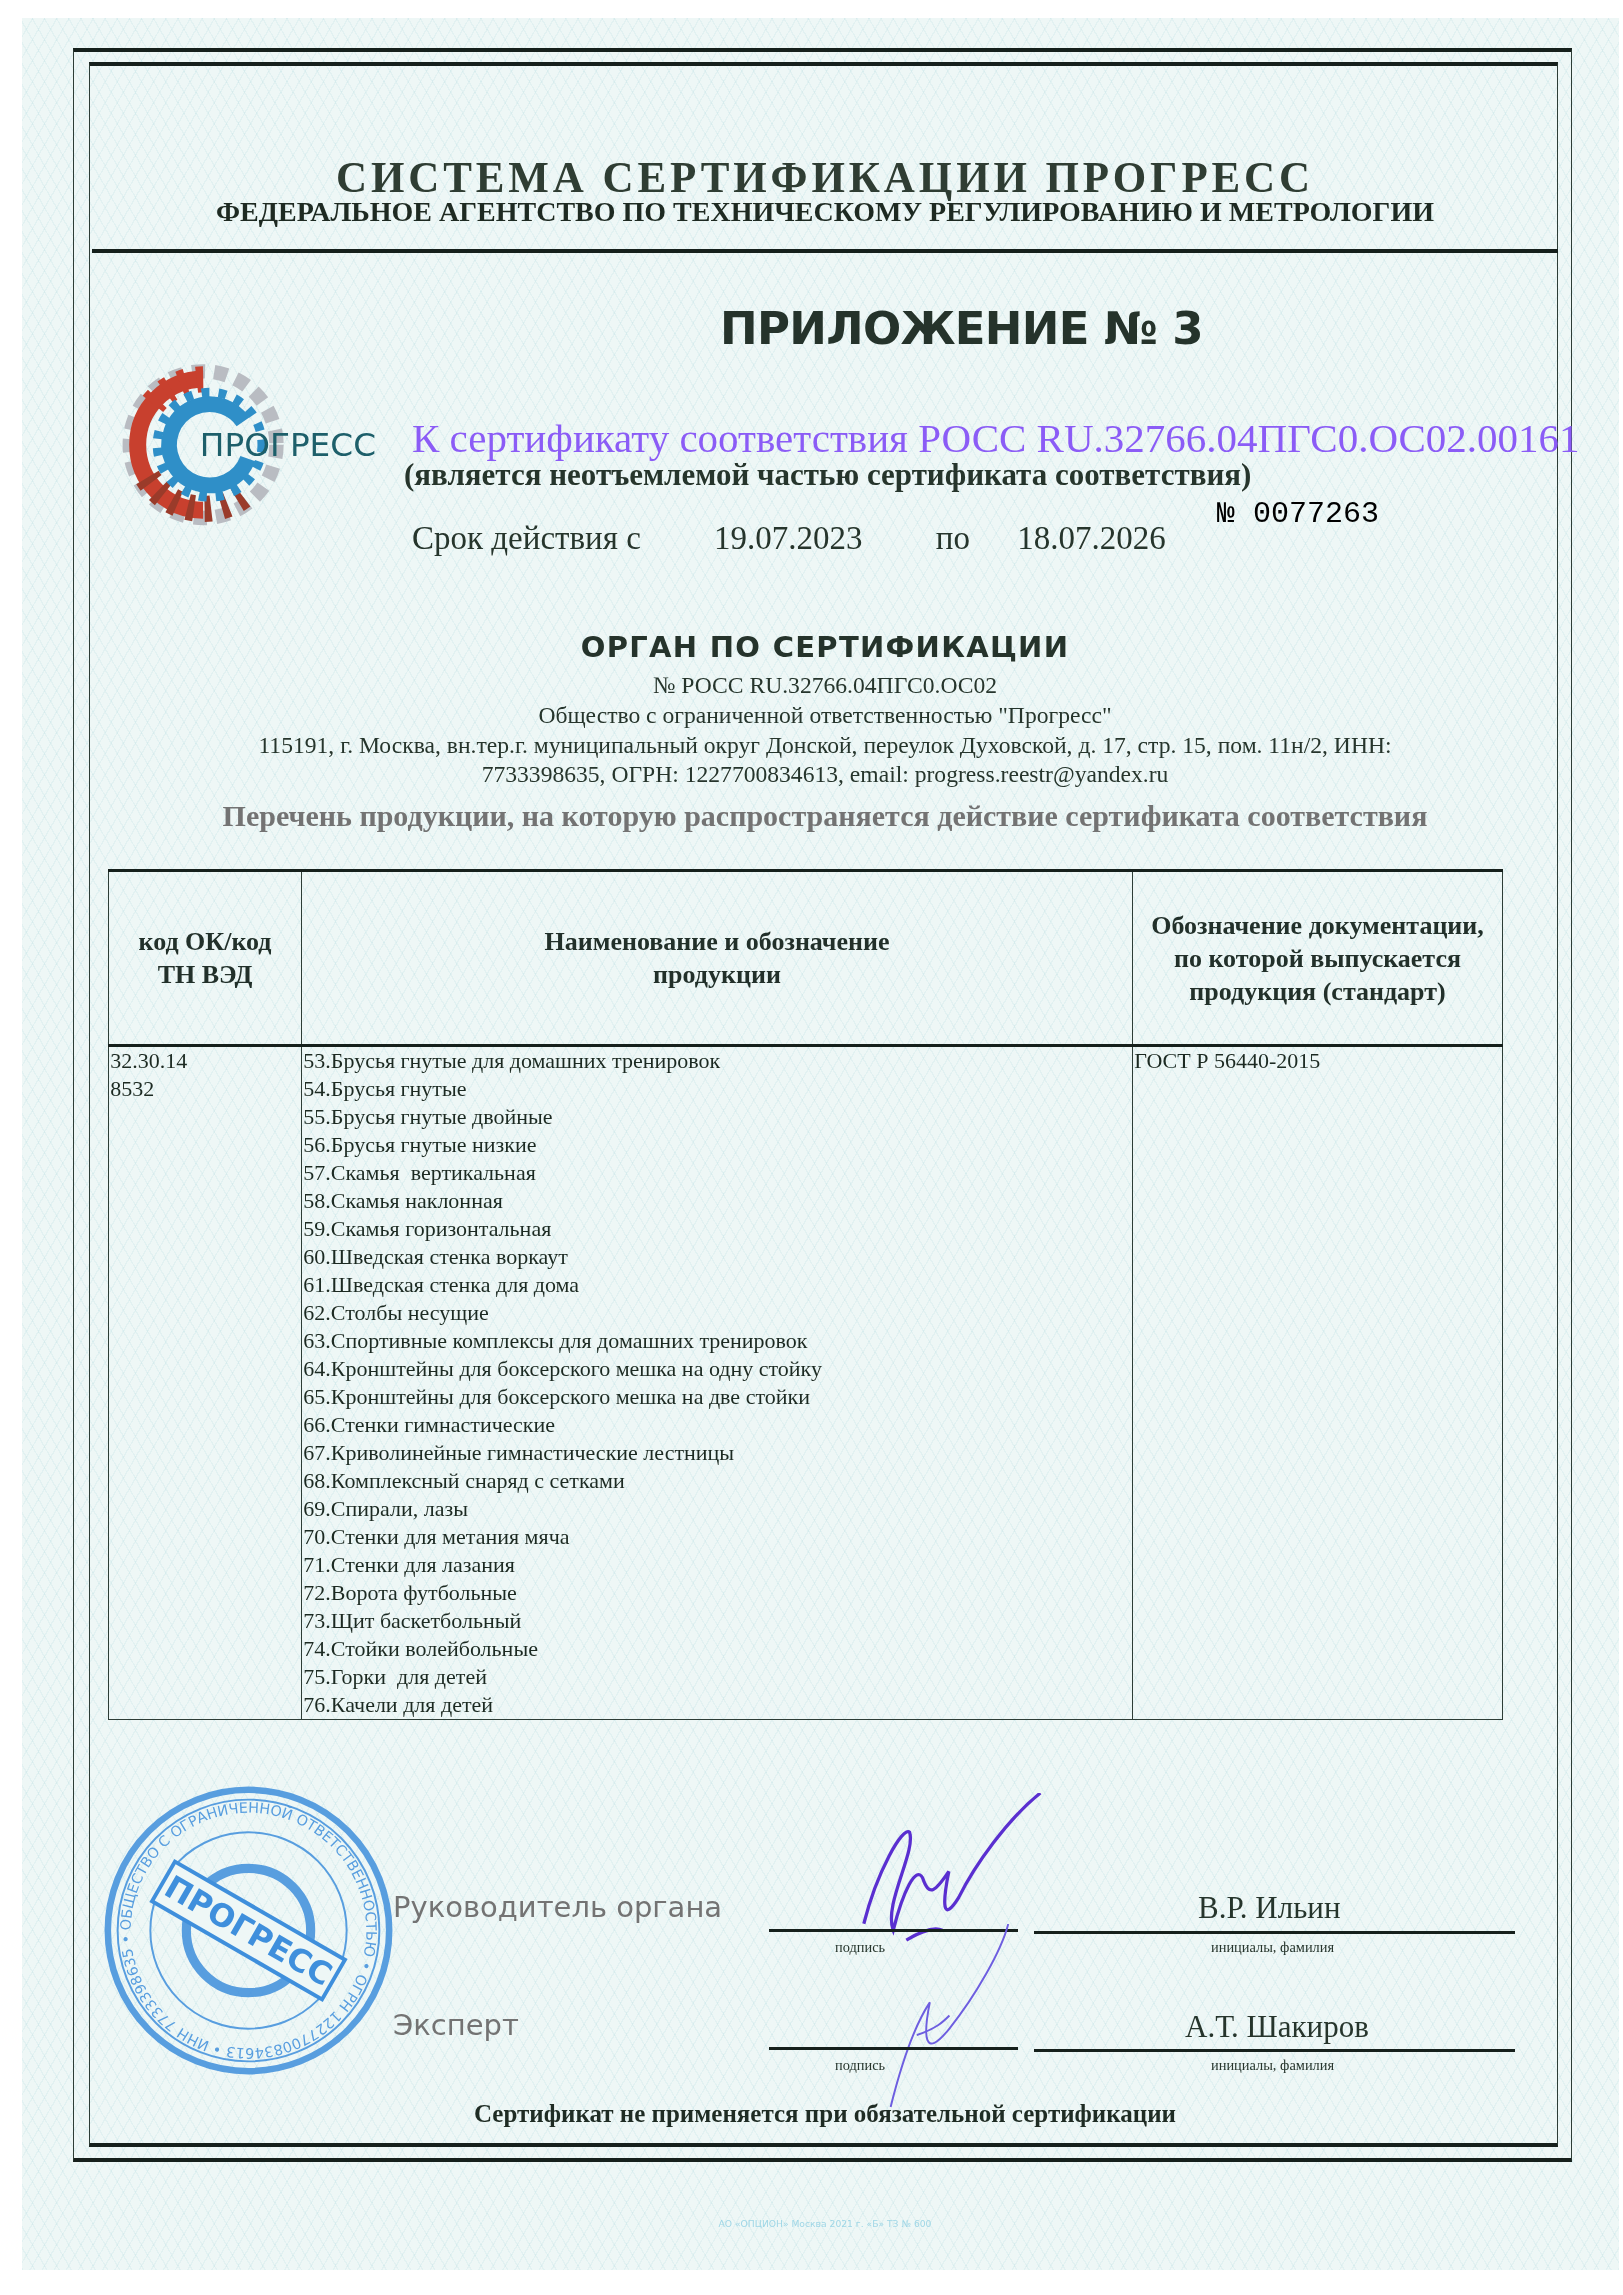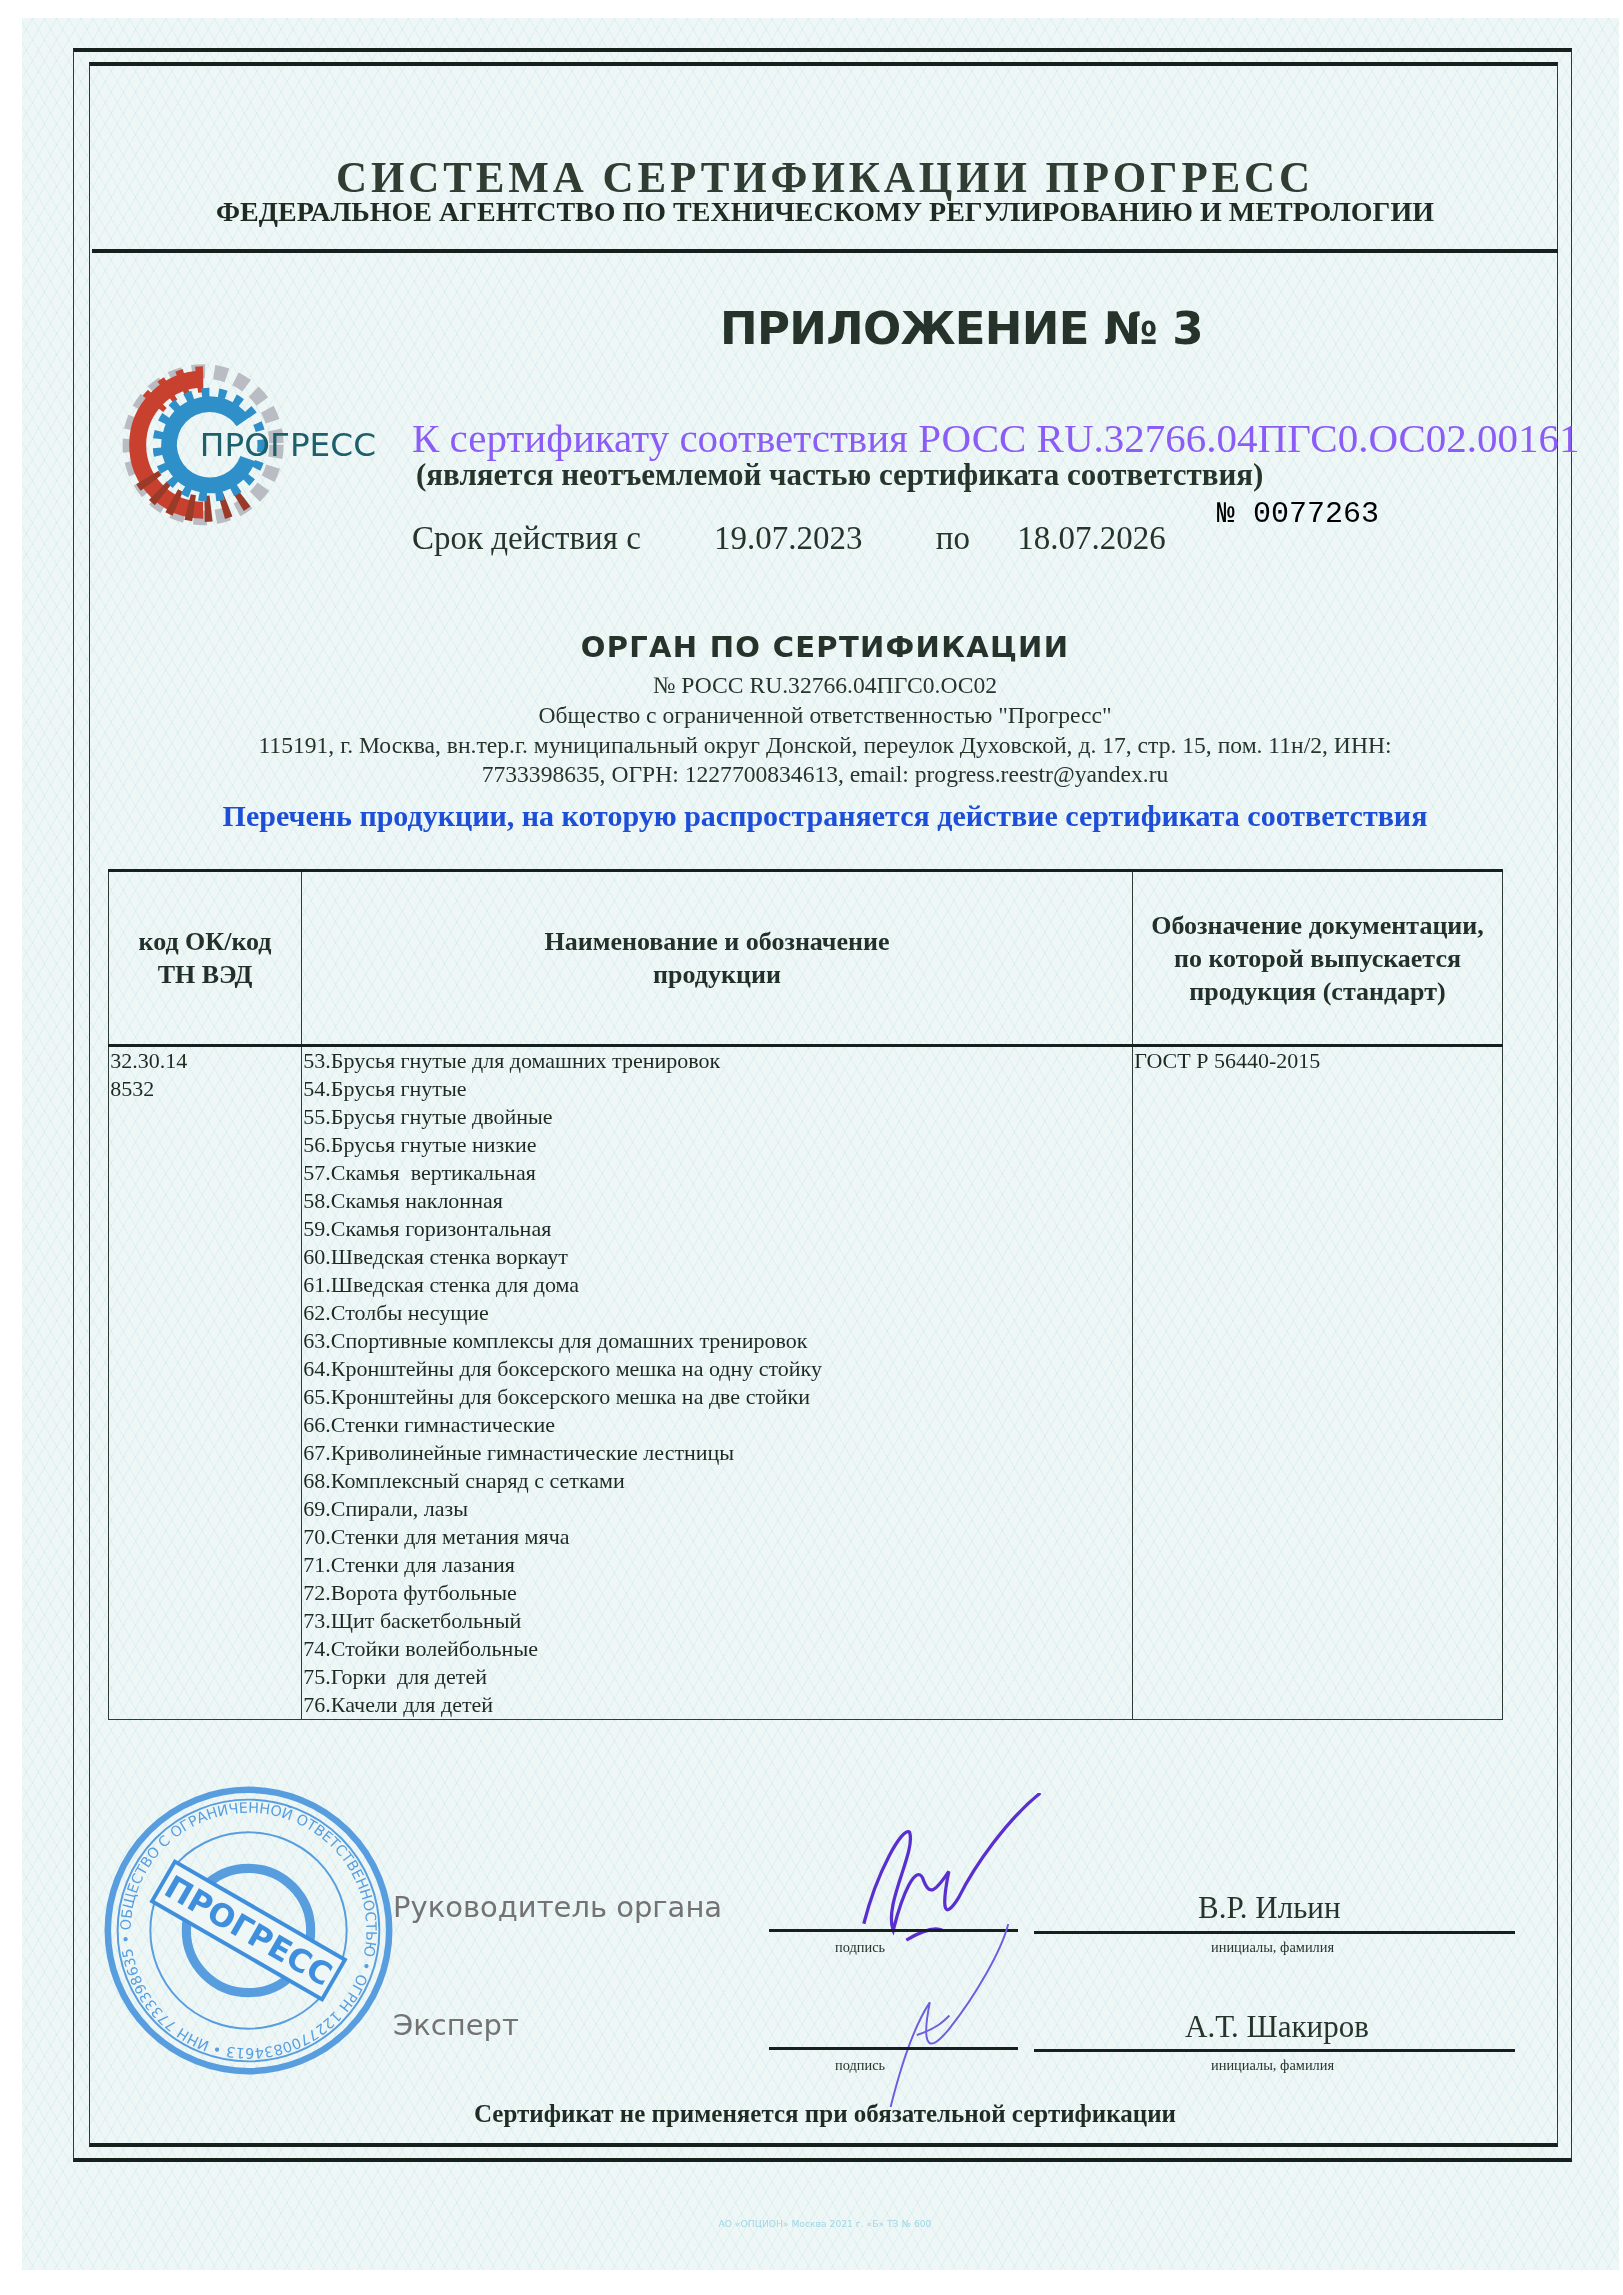--- a/index.html
+++ b/index.html
@@ -37,30 +37,30 @@
   }
   .header-rule {
     left: 92px; top: 249px; width: 1466px; height: 3.9px; background: #16201c;
   }
   .appendix {
     left: 720px; top: 302px; font-family: "DejaVu Sans", sans-serif; font-weight: bold;
     font-size: 45px; color: #25332b; letter-spacing: -0.7px;
   }
   .logo { left: 118px; top: 353px; width: 275px; height: 190px; }
   .cert-ref { left: 412px; top: 414px; font-size: 41px; color: #8b5cf6; }
-  .cert-note { left: 416px; top: 457px; font-size: 31px; font-weight: bold; color: #26352c; }
+  .cert-note { left: 404px; top: 457px; font-size: 31px; font-weight: bold; color: #26352c; }
   .validity { left: 412px; top: 520px; font-size: 33px; color: #26352c; }
   .validity span { display: inline-block; }
   .serial { left: 1217px; top: 497px; font-family: "Liberation Mono", monospace; font-size: 30px; color: #000000; }
   .organ-title {
     left: 92px; top: 630px; width: 1466px; font-family: "DejaVu Sans", sans-serif; font-weight: bold;
     font-size: 29px; letter-spacing: 1.3px; color: #25332b;
   }
   .organ-line { left: 92px; width: 1466px; font-size: 23.6px; color: #26352c; }
-  .list-title { left: 92px; top: 799px; width: 1466px; font-size: 30px; font-weight: bold; color: #1d4ed8; }
+  .list-title { left: 92px; top: 799px; width: 1466px; font-size: 30px; font-weight: bold; color: #737373; }
 
   table.prod {
     position: absolute; left: 108px; top: 869px; width: 1394px;
     border-collapse: collapse; table-layout: fixed;
   }
   table.prod th, table.prod td { border: 1.3px solid #2d3d36; vertical-align: top; }
   table.prod thead th { border-top: 3.3px solid #16201c; border-bottom: 3.3px solid #16201c; height: 170px;
     font-weight: bold; font-size: 26px; line-height: 33px; vertical-align: middle; text-align: center; color: #22302a; }
   table.prod td { font-size: 22px; line-height: 28px; color: #1c2a22; padding: 0 0 0 1.3px; }
   .col1 { width: 193px; } .col2 { width: 831px; } .col3 { width: 370px; }

